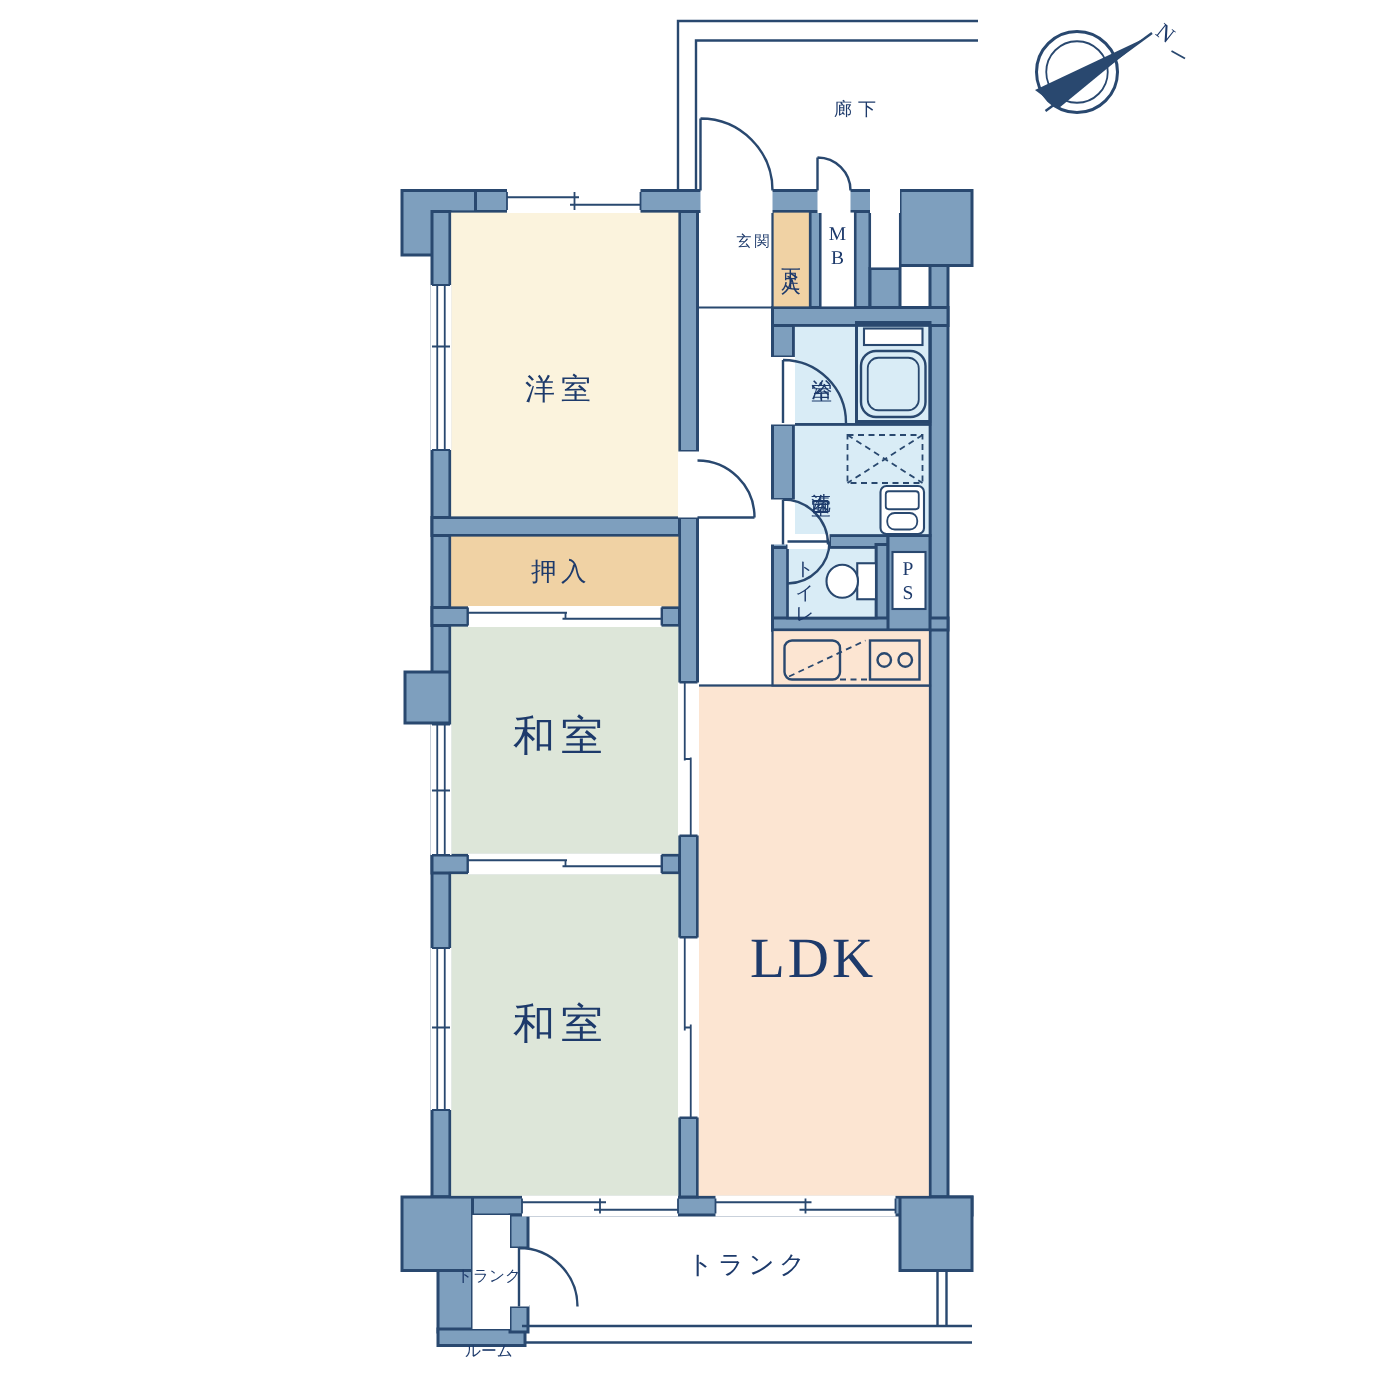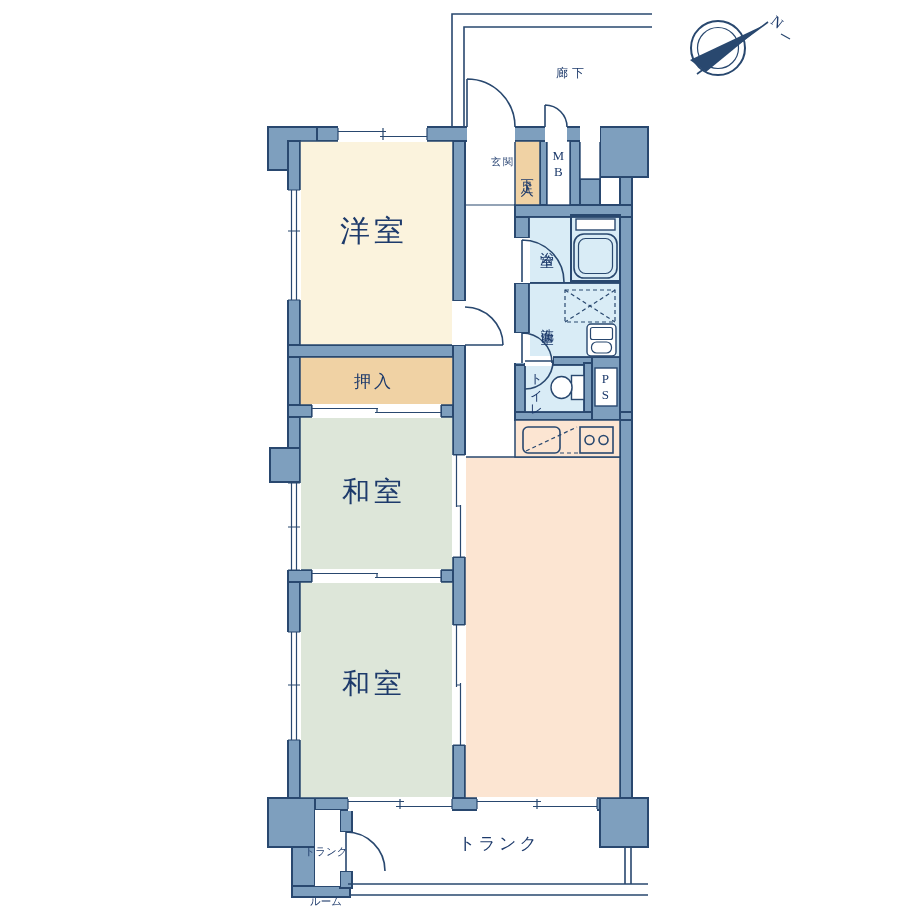--- a/index.html
+++ b/index.html
@@ -195,21 +195,22 @@
 </svg>
 
 <div class="lbl" style="left:537px;top:73px;font-size:12px;letter-spacing:4px;margin-left:35px;">廊下</div>
 <div class="lbl" style="left:503px;top:162px;font-size:10px;letter-spacing:2px;">玄関</div>
 <div class="lbl vert" style="left:527px;top:172px;font-size:13px;">下足入</div>
 <div class="lbl vert" style="left:558px;top:164px;font-size:13px;letter-spacing:1px;">MB</div>
 <div class="lbl vert" style="left:546px;top:243px;font-size:14px;">浴室</div>
 <div class="lbl vert" style="left:547px;top:320px;font-size:13px;letter-spacing:1px;">洗面室</div>
 <div class="lbl vert" style="left:536px;top:388px;font-size:12.5px;letter-spacing:1px;">トイレ</div>
 <div class="lbl vert" style="left:605px;top:387px;font-size:13px;letter-spacing:1px;">PS</div>
-<div class="lbl" style="left:374px;top:231px;font-size:30px;letter-spacing:4px;">洋室</div>
+<div class="lbl" style="left:374px;top:260px;font-size:20px;letter-spacing:4px;">洋室</div>
 <div class="lbl" style="left:374px;top:382px;font-size:17px;letter-spacing:3px;">押入</div>
 <div class="lbl" style="left:374px;top:492px;font-size:28px;letter-spacing:4px;">和室</div>
 <div class="lbl" style="left:374px;top:684px;font-size:28px;letter-spacing:4px;">和室</div>
+<div class="lbl" style="left:542px;top:640px;font-size:38px;letter-spacing:2px;">LDK</div>
 <div class="lbl" style="left:499px;top:844px;font-size:17px;letter-spacing:3px;">トランク</div>
 <div class="lbl" style="left:326px;top:852px;font-size:10.5px;">トランク</div>
 <div class="lbl" style="left:326px;top:866px;font-size:10.5px;margin-top:36px;">ルーム</div>
 
 </div>
 
 </body></html>

